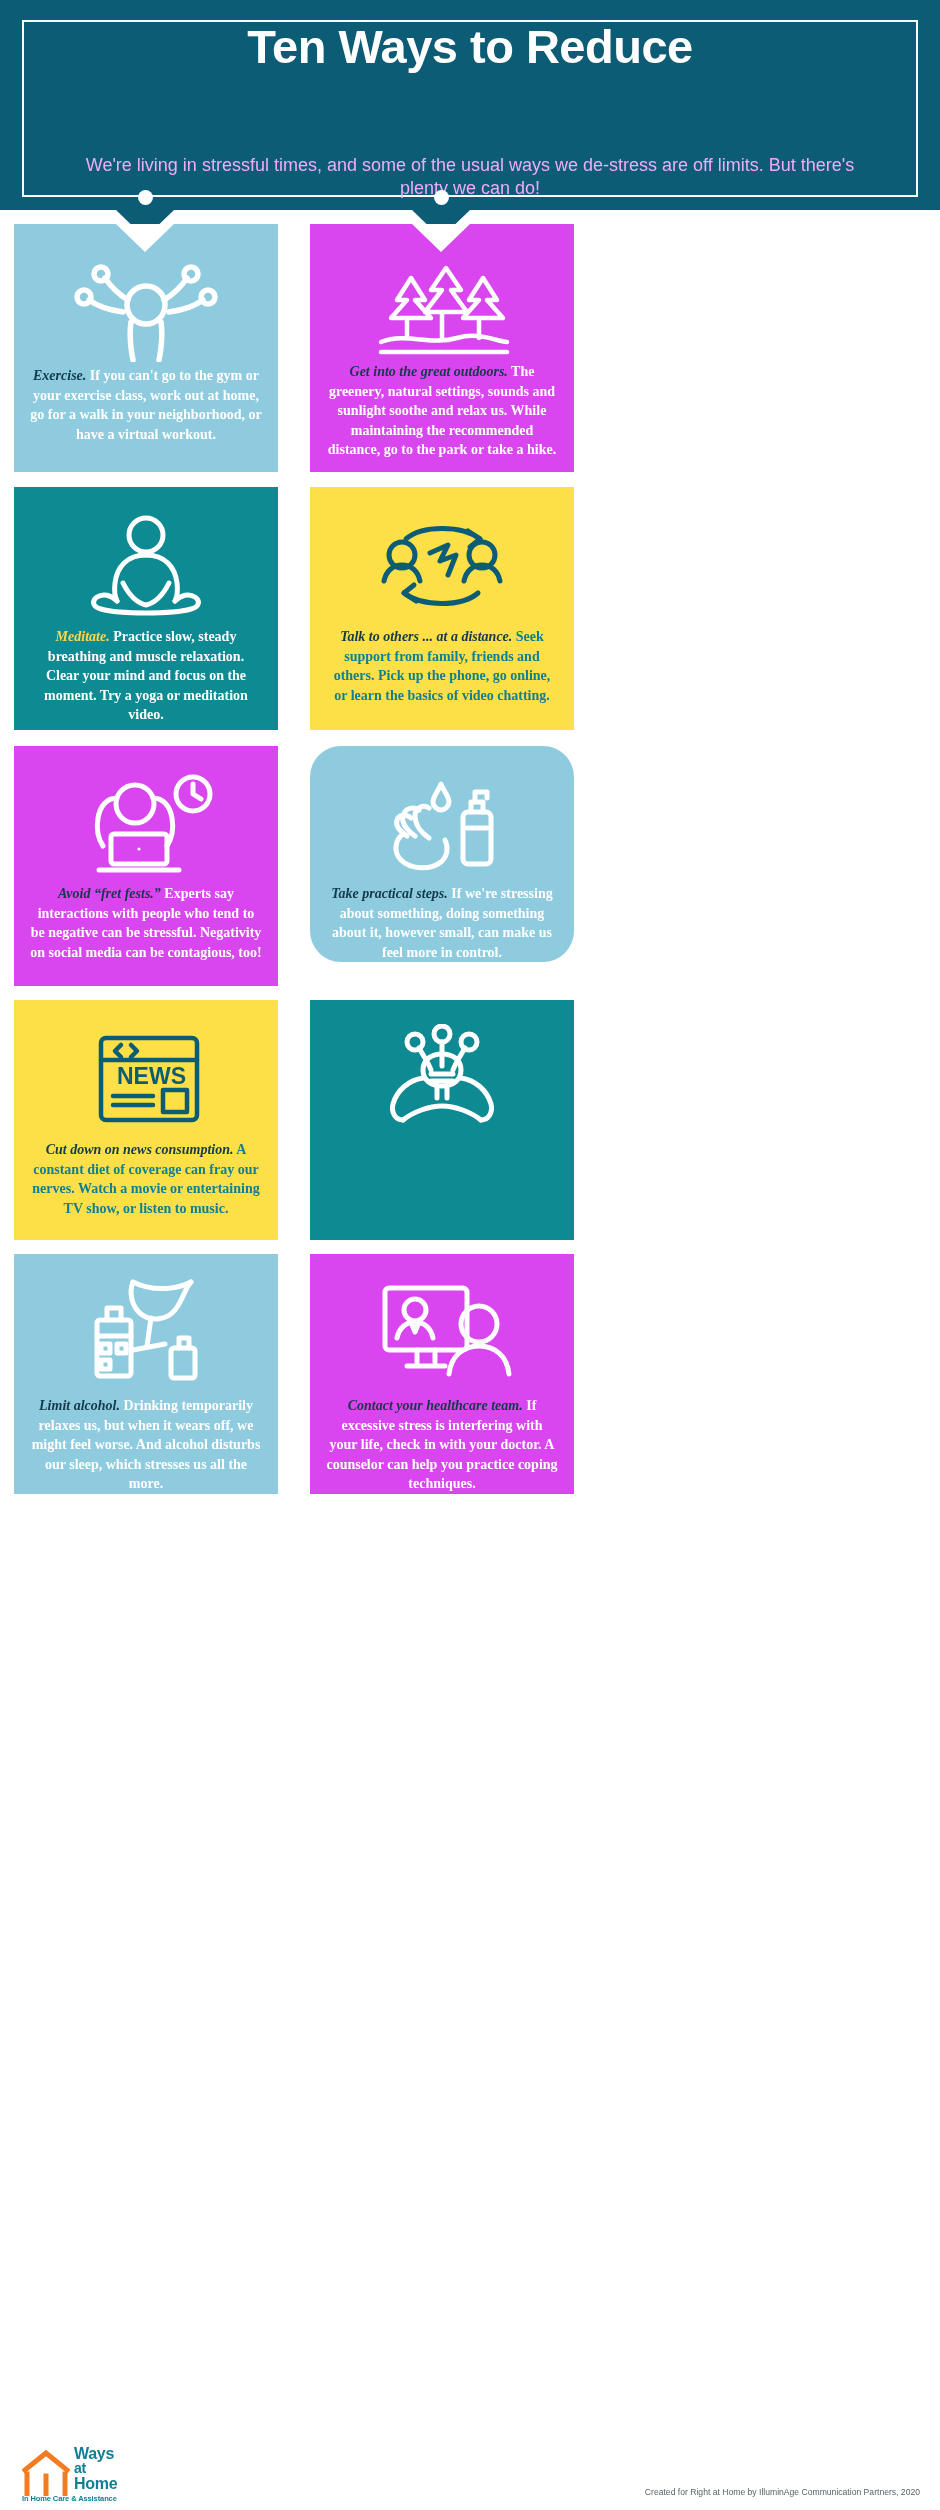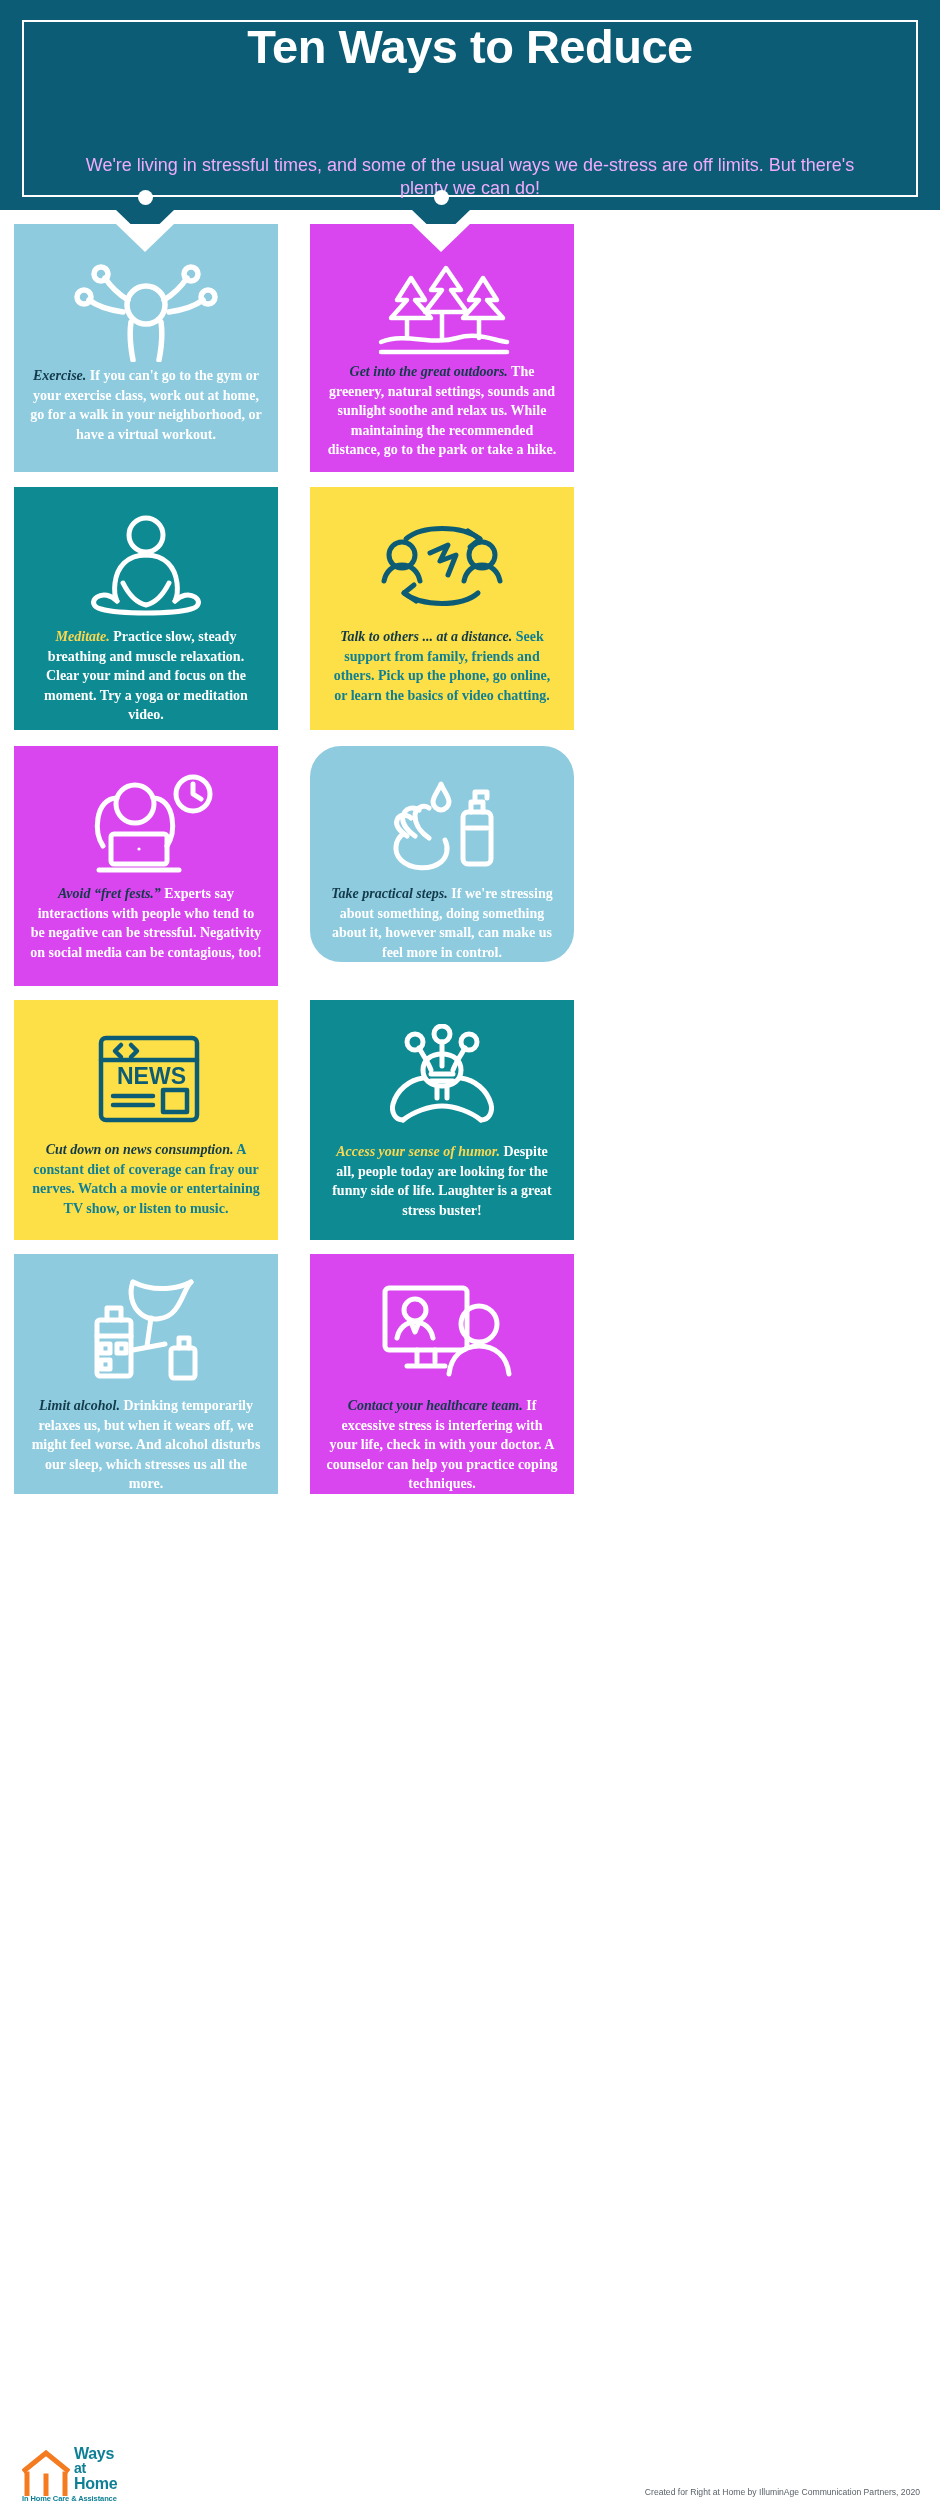--- a/index.html
+++ b/index.html
@@ -325,23 +325,20 @@
         <path d="M52 24 C58 34 62 40 64 46"></path>
         <path d="M98 24 C92 34 88 40 86 46"></path>
         <path d="M75 18 L75 42"></path>
         <path d="M56 46 C56 36 64 30 75 30 C86 30 94 36 94 46 C94 56 86 62 75 62 C64 62 56 56 56 46Z"></path>
         <path d="M64 50 L86 50 M64 57 L86 57"></path>
         <path d="M70 62 L70 74 M80 62 L80 74"></path>
         <path d="M56 54 C42 56 30 66 26 80 C24 88 28 96 36 96"></path>
         <path d="M94 54 C108 56 120 66 124 80 C126 88 122 96 114 96"></path>
         <path d="M36 96 C46 88 62 82 75 82 C88 82 104 88 114 96"></path>
       </svg>
-    </div>
-    <div class="blurb" style="top:142px;">
-      <span class="lead lead-yellow">Access your sense of humor.</span><span class="t-white"> Despite all, people today are looking for the funny side of life. Laughter is a great stress buster!</span>
     </div>
   </div>
 
   <div class="card c-lightblue" style="left:14px; top:1254px; height:240px;">
     <div class="icon-wrap" style="top:22px;">
       <svg width="150" height="110" viewBox="0 0 150 110" fill="none" stroke="#ffffff" stroke-width="5" stroke-linecap="round" stroke-linejoin="round">
         <path d="M62 6 C70 10 84 14 100 12 C110 11 116 8 120 6"></path>
         <path d="M62 6 C58 16 60 30 70 38 C80 46 96 44 104 34 C112 24 114 12 120 6"></path>
         <path d="M80 42 L76 70"></path>
         <path d="M62 74 L94 68"></path>

